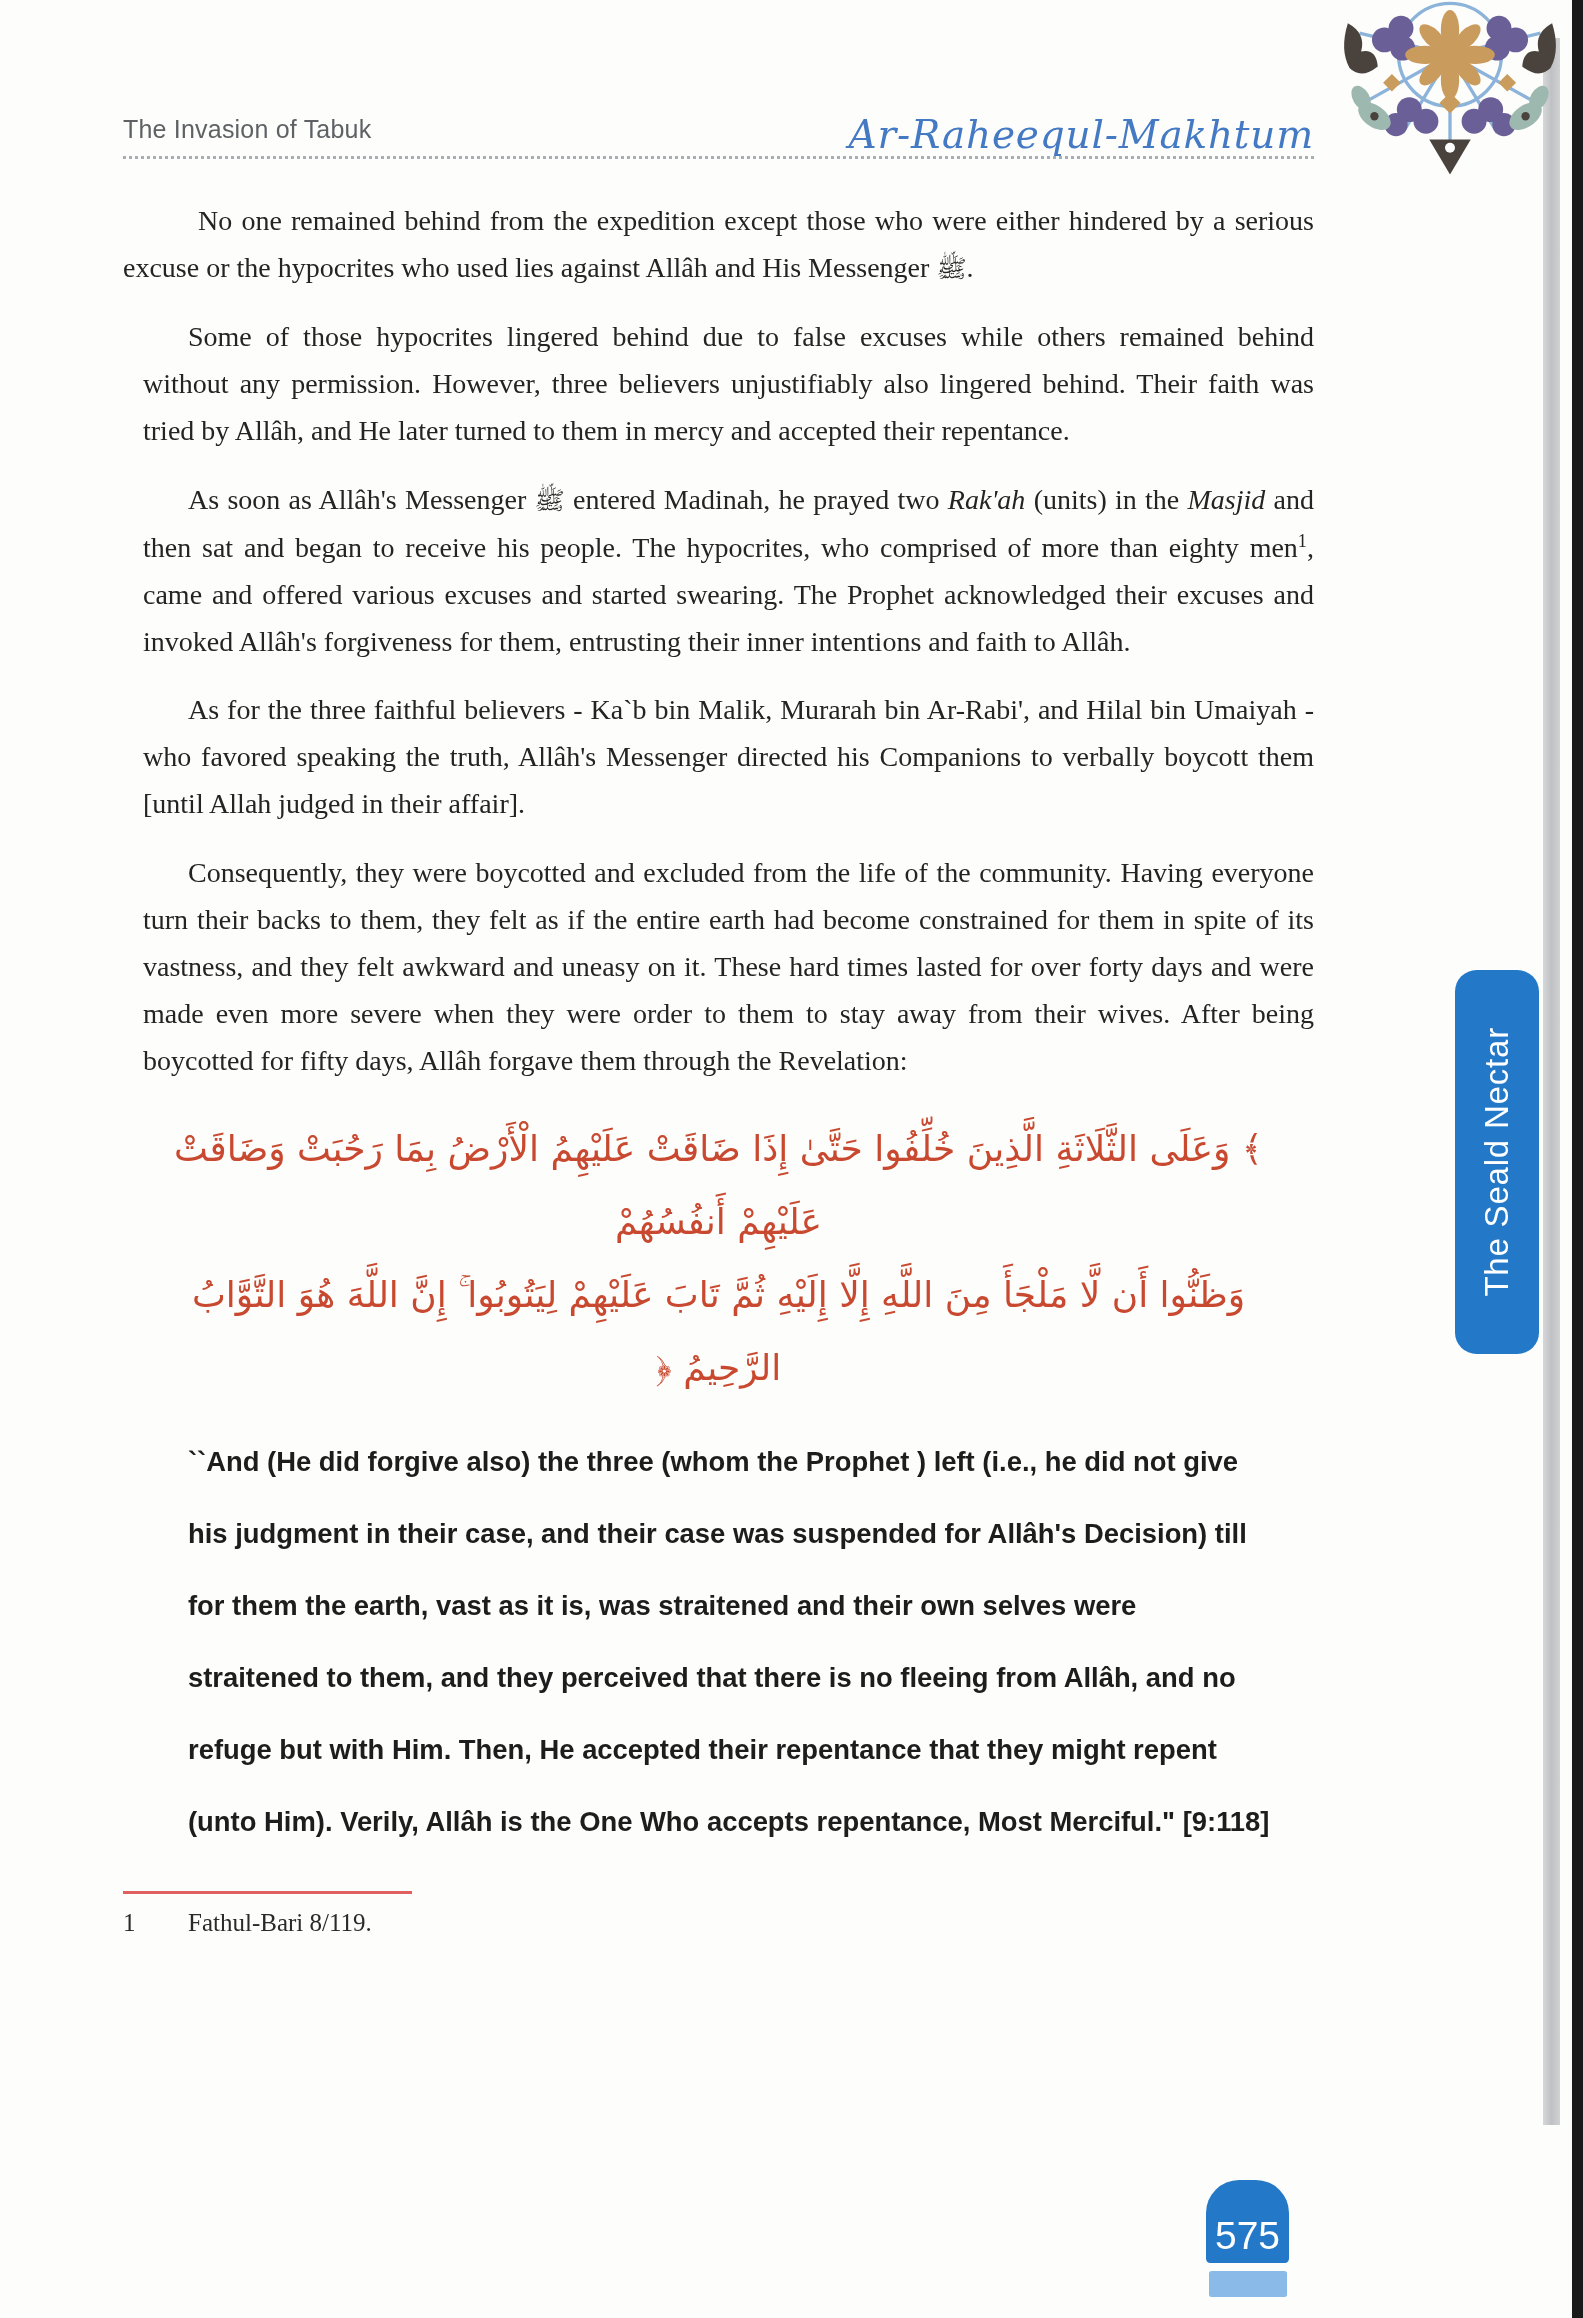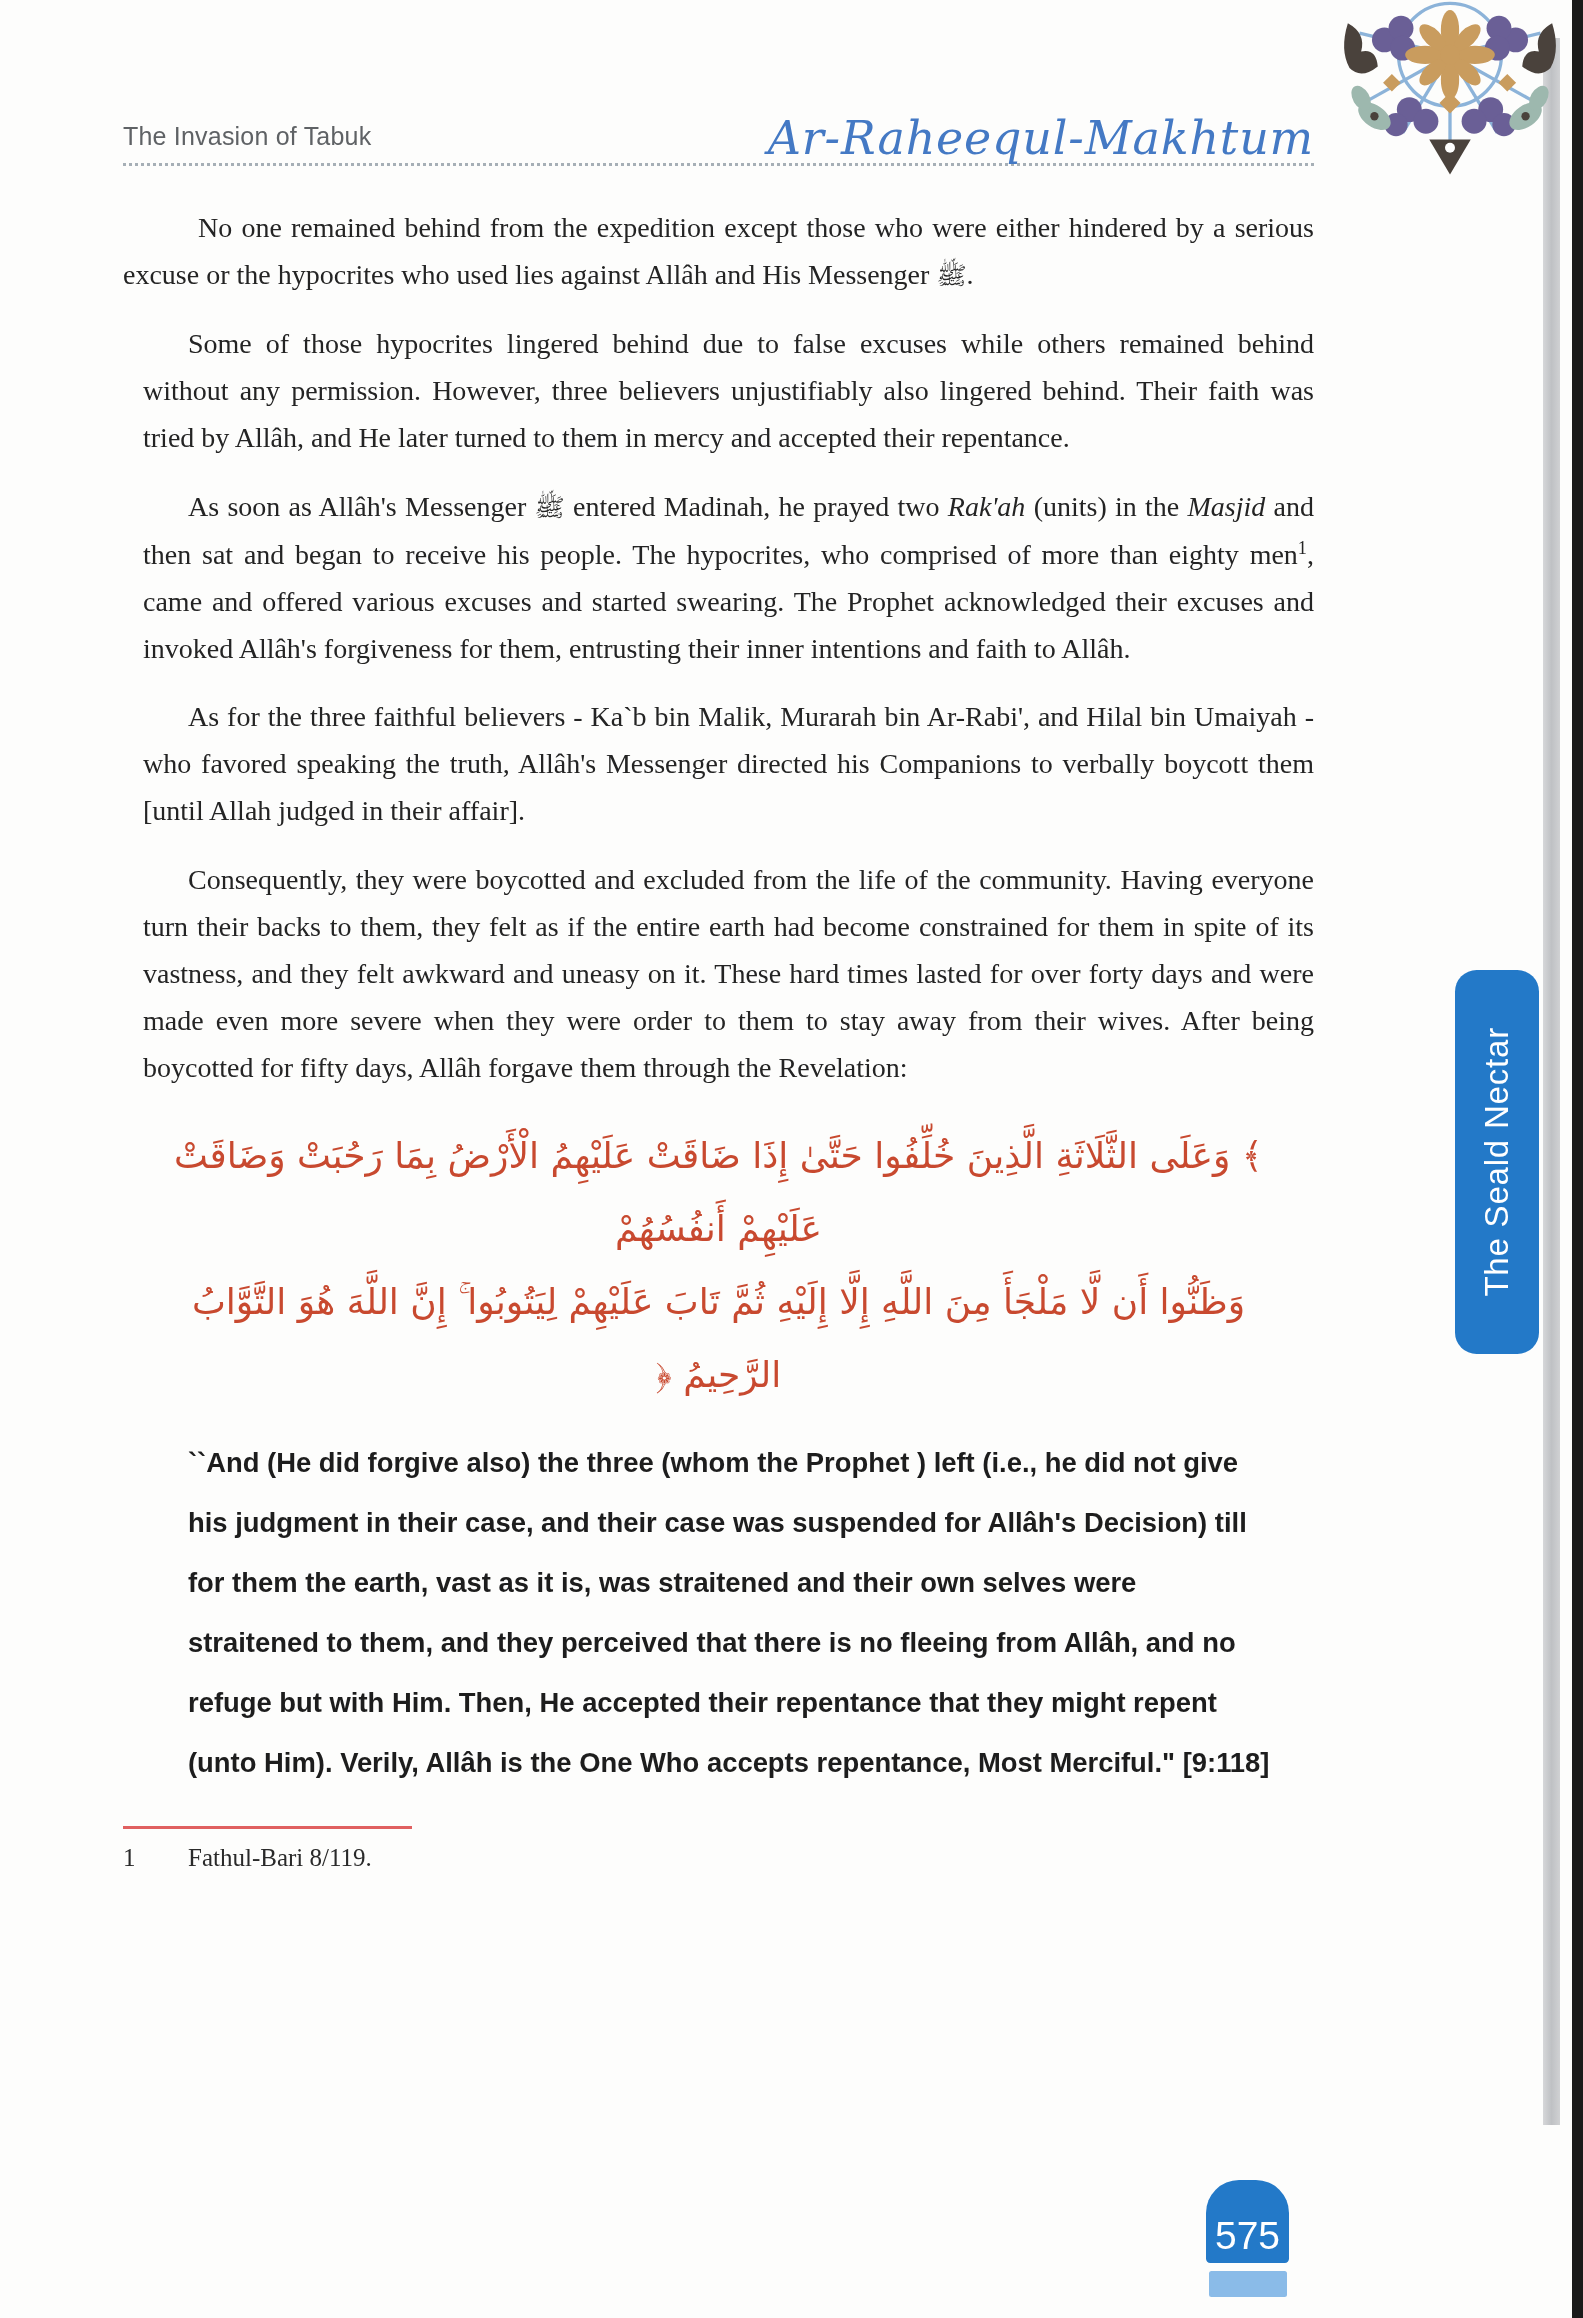--- a/index.html
+++ b/index.html
@@ -29,21 +29,21 @@
   .header-row {
     display: flex; justify-content: space-between; align-items: flex-end;
   }
   .section-title {
     font-family: "Liberation Sans", "DejaVu Sans", sans-serif;
     font-size: 25px; color: #5f6265; letter-spacing: 0.2px;
     padding-bottom: 11.6px;
   }
   .book-script {
     font-family: "DejaVu Serif", serif;
-    font-style: italic; font-size: 46px; letter-spacing: 0.8px;
+    font-style: italic; font-size: 39px; letter-spacing: 0.8px;
     color: var(--accent-blue, #4479c4);
     line-height: 1; padding-bottom: 1.7px;
   }
   .header-rule {
     border: none; border-top: 3.3px dotted #a6afb6;
     margin: 0 0 0 0; width: 100%;
   }
 
   .body-text { margin-top: 38px; }
   .body-para {
@@ -62,21 +62,21 @@
     font-family: "DejaVu Sans", sans-serif;
     color: var(--arabic-red, #c8492f);
     font-size: 36px; line-height: 73px;
     margin: 28px 33px 20px 33px;
   }
 
   
   .translation {
     margin: 21.6px 42px 0 65px;
     font-family: "Liberation Sans", "DejaVu Sans", sans-serif;
-    font-weight: bold; font-size: 27.4px; line-height: 60px;
+    font-weight: bold; font-size: 27.4px; line-height: 72px;
     color: #1d1d1d; text-align: left;
   }
 
   
   .footnote { margin-top: 33px; }
   .footnote-rule {
     width: 289px; height: 3.3px; border: none;
     background: var(--footnote-rule, #e06060);
     margin: 0 0 15px 0;
   }

